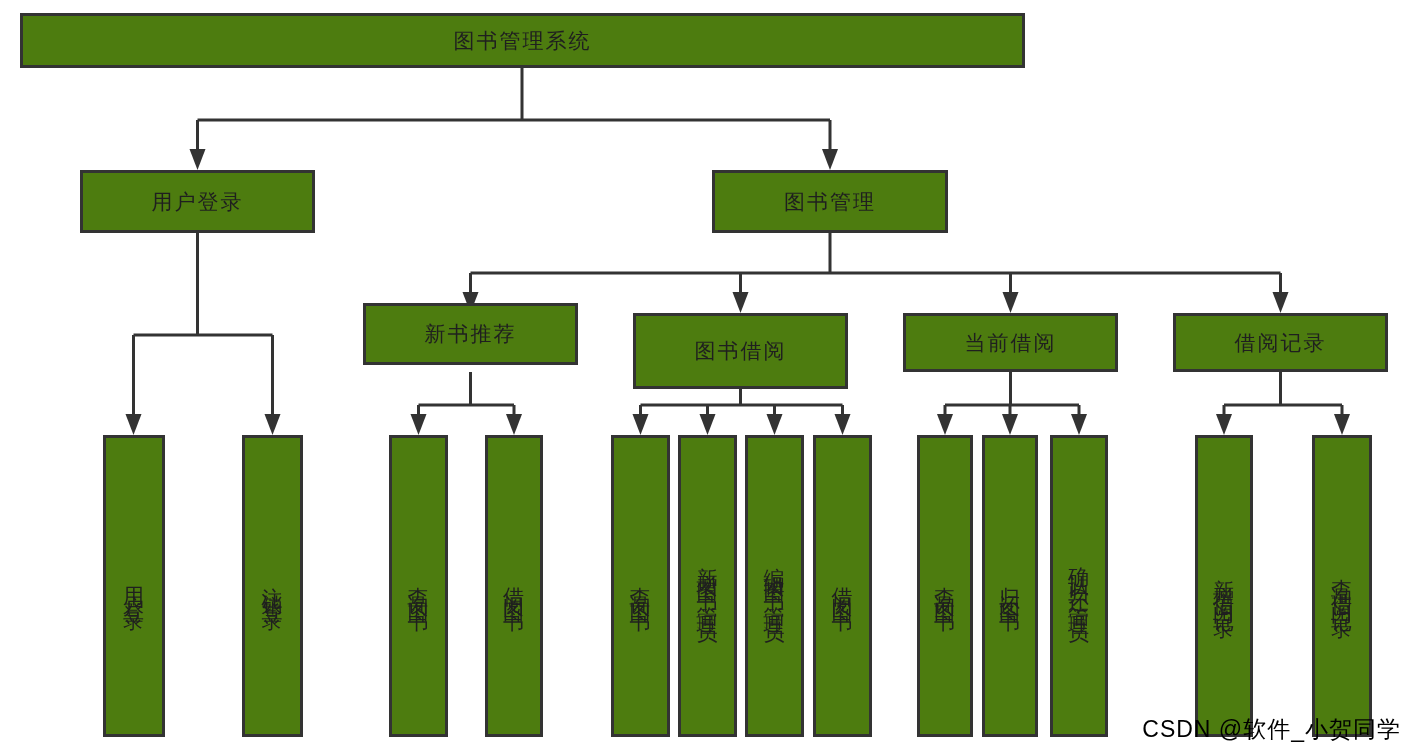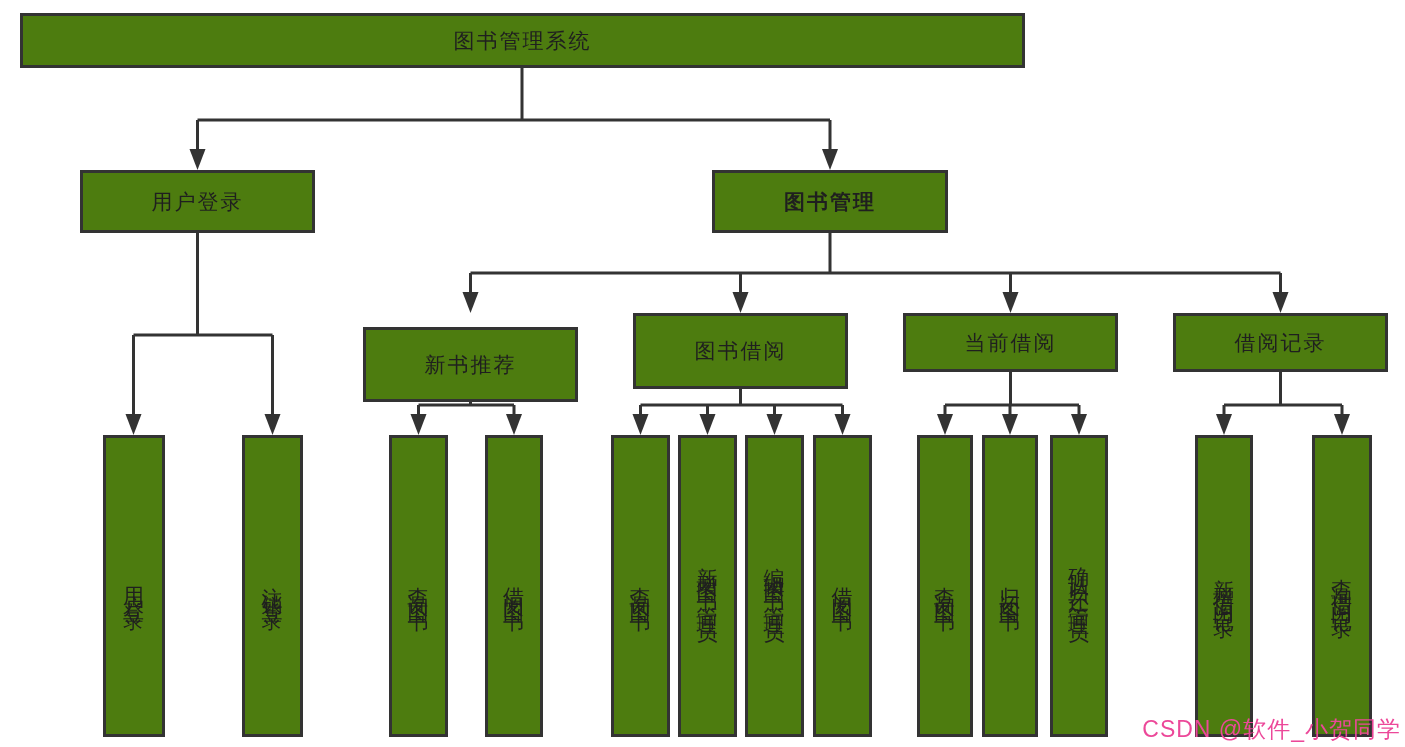--- a/index.html
+++ b/index.html
@@ -12,21 +12,21 @@
     display:flex;align-items:center;justify-content:center;color:#1f1f1f;
   }
   .hlabel{font-size:21px;letter-spacing:2px;white-space:nowrap;}
   .leaf span{
     writing-mode:vertical-rl;text-orientation:upright;
     font-size:21px;letter-spacing:8px;line-height:1;white-space:nowrap;color:#1f1f1f;
   }
   #connectors{position:absolute;left:0;top:0;pointer-events:none;}
   #watermark{
     position:absolute;right:4px;bottom:2px;font-size:23px;letter-spacing:1px;
-    color:#ec4899;z-index:5;pointer-events:none;white-space:nowrap;
+    color:#000000;z-index:5;pointer-events:none;white-space:nowrap;
   }
 </style>
 </head>
 <body>
 
 <div id="stage">
 
   <svg id="connectors" width="1405" height="747" viewBox="0 0 1405 747">
     <path fill="none" stroke="#333333" stroke-width="3" d="
       M522 68 V121.5
@@ -85,25 +85,25 @@
     </g>
   </svg>
 
   <div class="box" style="left:20px;top:13px;width:1005px;height:55px;">
     <span class="hlabel">图书管理系统</span>
   </div>
 
   <div class="box" style="left:80px;top:170px;width:235px;height:63px;">
     <span class="hlabel">用户登录</span>
   </div>
-  <div class="box" style="left:712px;top:170px;width:236px;height:63px;font-weight:bold;">
+  <div class="box" style="left:712px;top:170px;width:236px;height:63px;">
     <span class="hlabel">图书管理</span>
   </div>
 
-  <div class="box" style="left:363px;top:327px;width:215px;height:75px;">
+  <div class="box" style="left:363px;top:303px;width:215px;height:62px;">
     <span class="hlabel">新书推荐</span>
   </div>
   <div class="box" style="left:633px;top:313px;width:215px;height:76px;">
     <span class="hlabel">图书借阅</span>
   </div>
   <div class="box" style="left:903px;top:313px;width:215px;height:59px;">
     <span class="hlabel">当前借阅</span>
   </div>
   <div class="box" style="left:1173px;top:313px;width:215px;height:59px;">
     <span class="hlabel">借阅记录</span>

